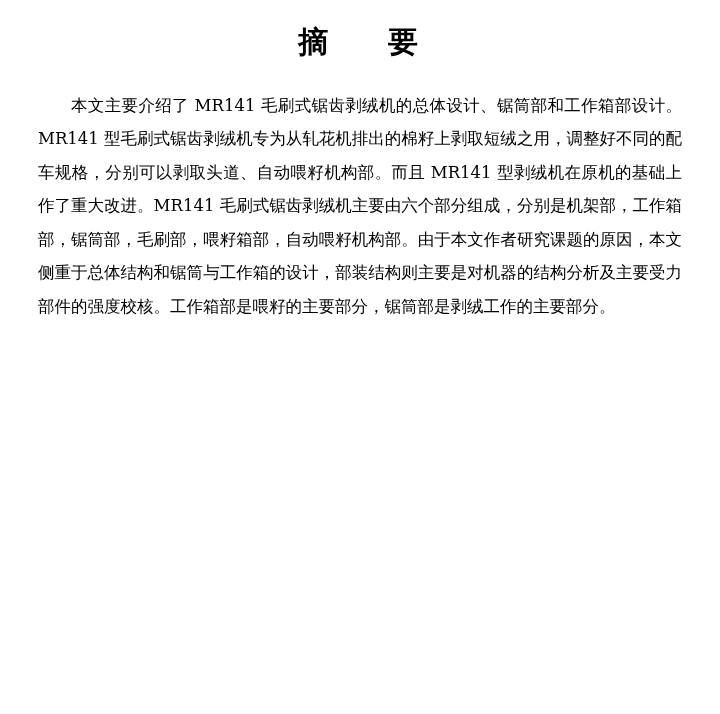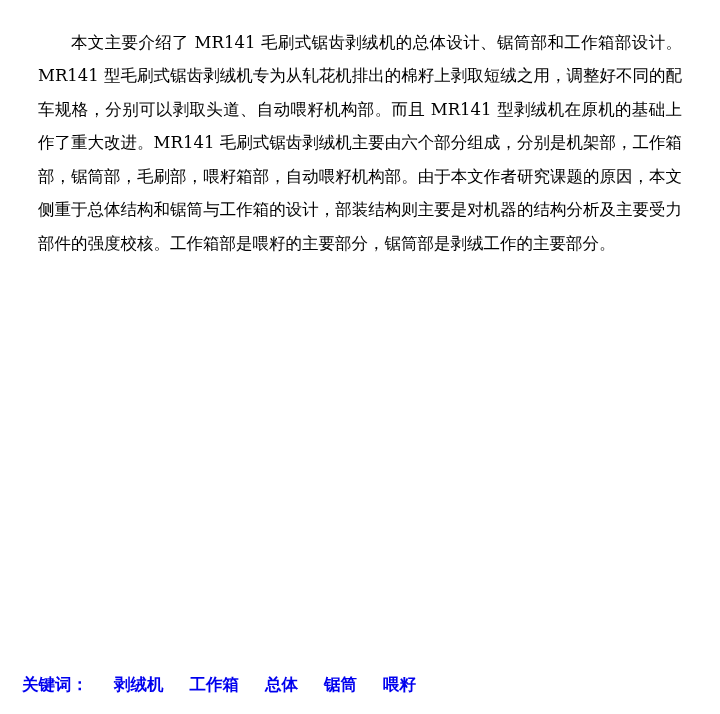--- a/index.html
+++ b/index.html
@@ -60,27 +60,20 @@
   .keyword-item {
     margin-left: 26px;
     white-space: pre;
   }
 </style>
 </head>
 <body>
 
 <div class="page">
 
+  <h1 class="doc-title">摘    要</h1>
 
   <div class="body-block">
     <p class="para">本文主要介绍了 MR141 毛刷式锯齿剥绒机的总体设计、锯筒部和工作箱部设计。MR141 型毛刷式锯齿剥绒机专为从轧花机排出的棉籽上剥取短绒之用，调整好不同的配车规格，分别可以剥取头道、自动喂籽机构部。而且 MR141 型剥绒机在原机的基础上作了重大改进。MR141 毛刷式锯齿剥绒机主要由六个部分组成，分别是机架部，工作箱部，锯筒部，毛刷部，喂籽箱部，自动喂籽机构部。由于本文作者研究课题的原因，本文侧重于总体结构和锯筒与工作箱的设计，部装结构则主要是对机器的结构分析及主要受力部件的强度校核。工作箱部是喂籽的主要部分，锯筒部是剥绒工作的主要部分。</p>
   </div>
 
-  <div class="keywords-row">
-    <span class="keywords-label">关键词：</span>
-    <span class="keyword-item">剥绒机</span>
-    <span class="keyword-item">工作箱</span>
-    <span class="keyword-item">总体</span>
-    <span class="keyword-item">锯筒</span>
-    <span class="keyword-item">喂籽</span>
-  </div>
 
 </div>
 
 </body></html>

